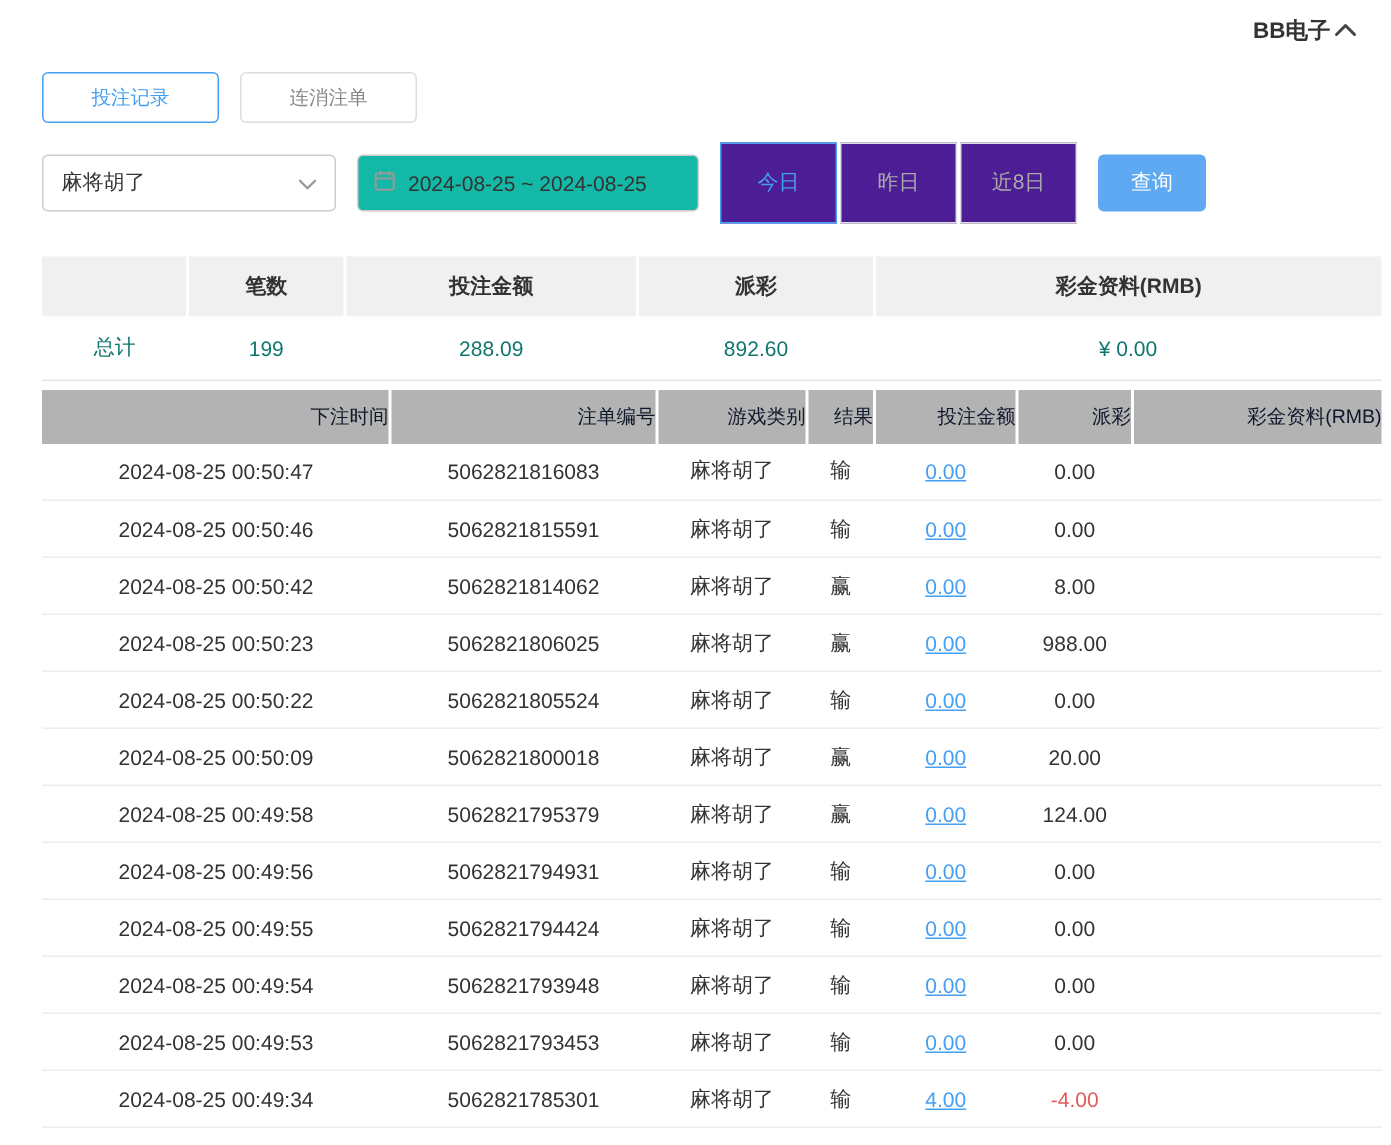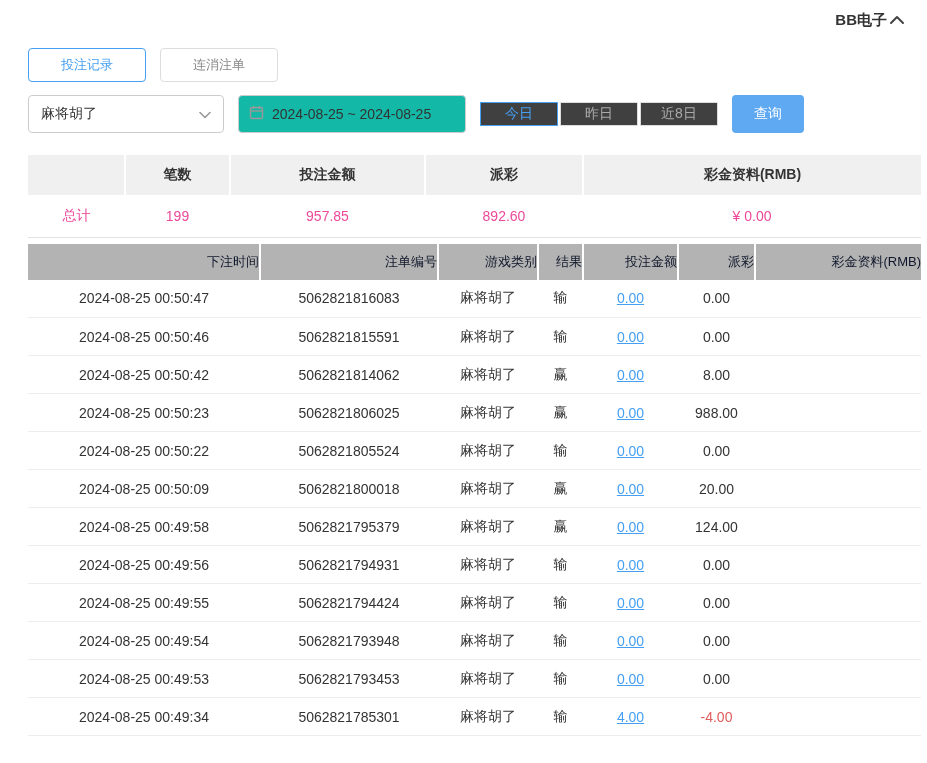--- a/index.html
+++ b/index.html
@@ -54,22 +54,22 @@
   .date-box {
     margin-left: 14px;
     width: 228px; height: 38px;
     border: 1px solid #ccc; border-radius: 4px;
     display: flex; align-items: center; gap: 8px;
     padding: 0 10px; font-size: 14px; color: #333;
     cursor: pointer; background: #14b8a6;
   }
   .quick-group { display: flex; margin-left: 14px; }
   .quick-btn {
-    width: 78px; height: 24px;
-    background: #404040; border: 1px solid #ddd;
+    width: 78px; height: 54px;
+    background: #4c1d95; border: 1px solid #ddd;
     color: #aaa; font-size: 14px; cursor: pointer;
     font-family: inherit;
   }
   .quick-btn + .quick-btn { margin-left: 2px; }
   .quick-btn.active { border-color: var(--accent); color: var(--accent); position: relative; z-index: 1; }
   .search-btn {
     margin-left: 14px;
     width: 72px; height: 38px;
     background: var(--button-bg);
     border: none; border-radius: 4px;
@@ -80,21 +80,21 @@
   table { border-collapse: collapse; table-layout: fixed; }
   .summary-table { width: 893px; margin-top: 22px; }
   .summary-table th {
     background: var(--summary-header-bg);
     height: 40px; font-size: 14px; font-weight: bold;
     color: #333; text-align: center;
   }
   .summary-table th + th { border-left: 2px solid #fff; }
   .summary-table td {
     height: 42px; font-size: 14px; text-align: center;
-    color: #ec4899; background: #fff;
+    color: #0f766e; background: #fff;
     border-bottom: 1px solid #e3e3e3;
   }
   
   .records-table { width: 893px; margin-top: 6px; }
   .records-table th {
     background: var(--table-header-bg);
     color: #0f172a; font-size: 13px; font-weight: normal;
     height: 36px; text-align: right;
   }
   .records-table th + th { border-left: 2px solid #fff; }
@@ -171,21 +171,21 @@
           <th>笔数</th>
           <th>投注金额</th>
           <th>派彩</th>
           <th>彩金资料(RMB)</th>
         </tr>
     </thead>
     <tbody>
       <tr>
           <td>总计</td>
           <td>199</td>
-          <td>957.85</td>
+          <td>288.09</td>
           <td>892.60</td>
           <td>¥ 0.00</td>
         </tr>
     </tbody>
   </table>
 
   <table class="records-table">
     <colgroup>
       <col style="width:232px">
         <col style="width:178px">

